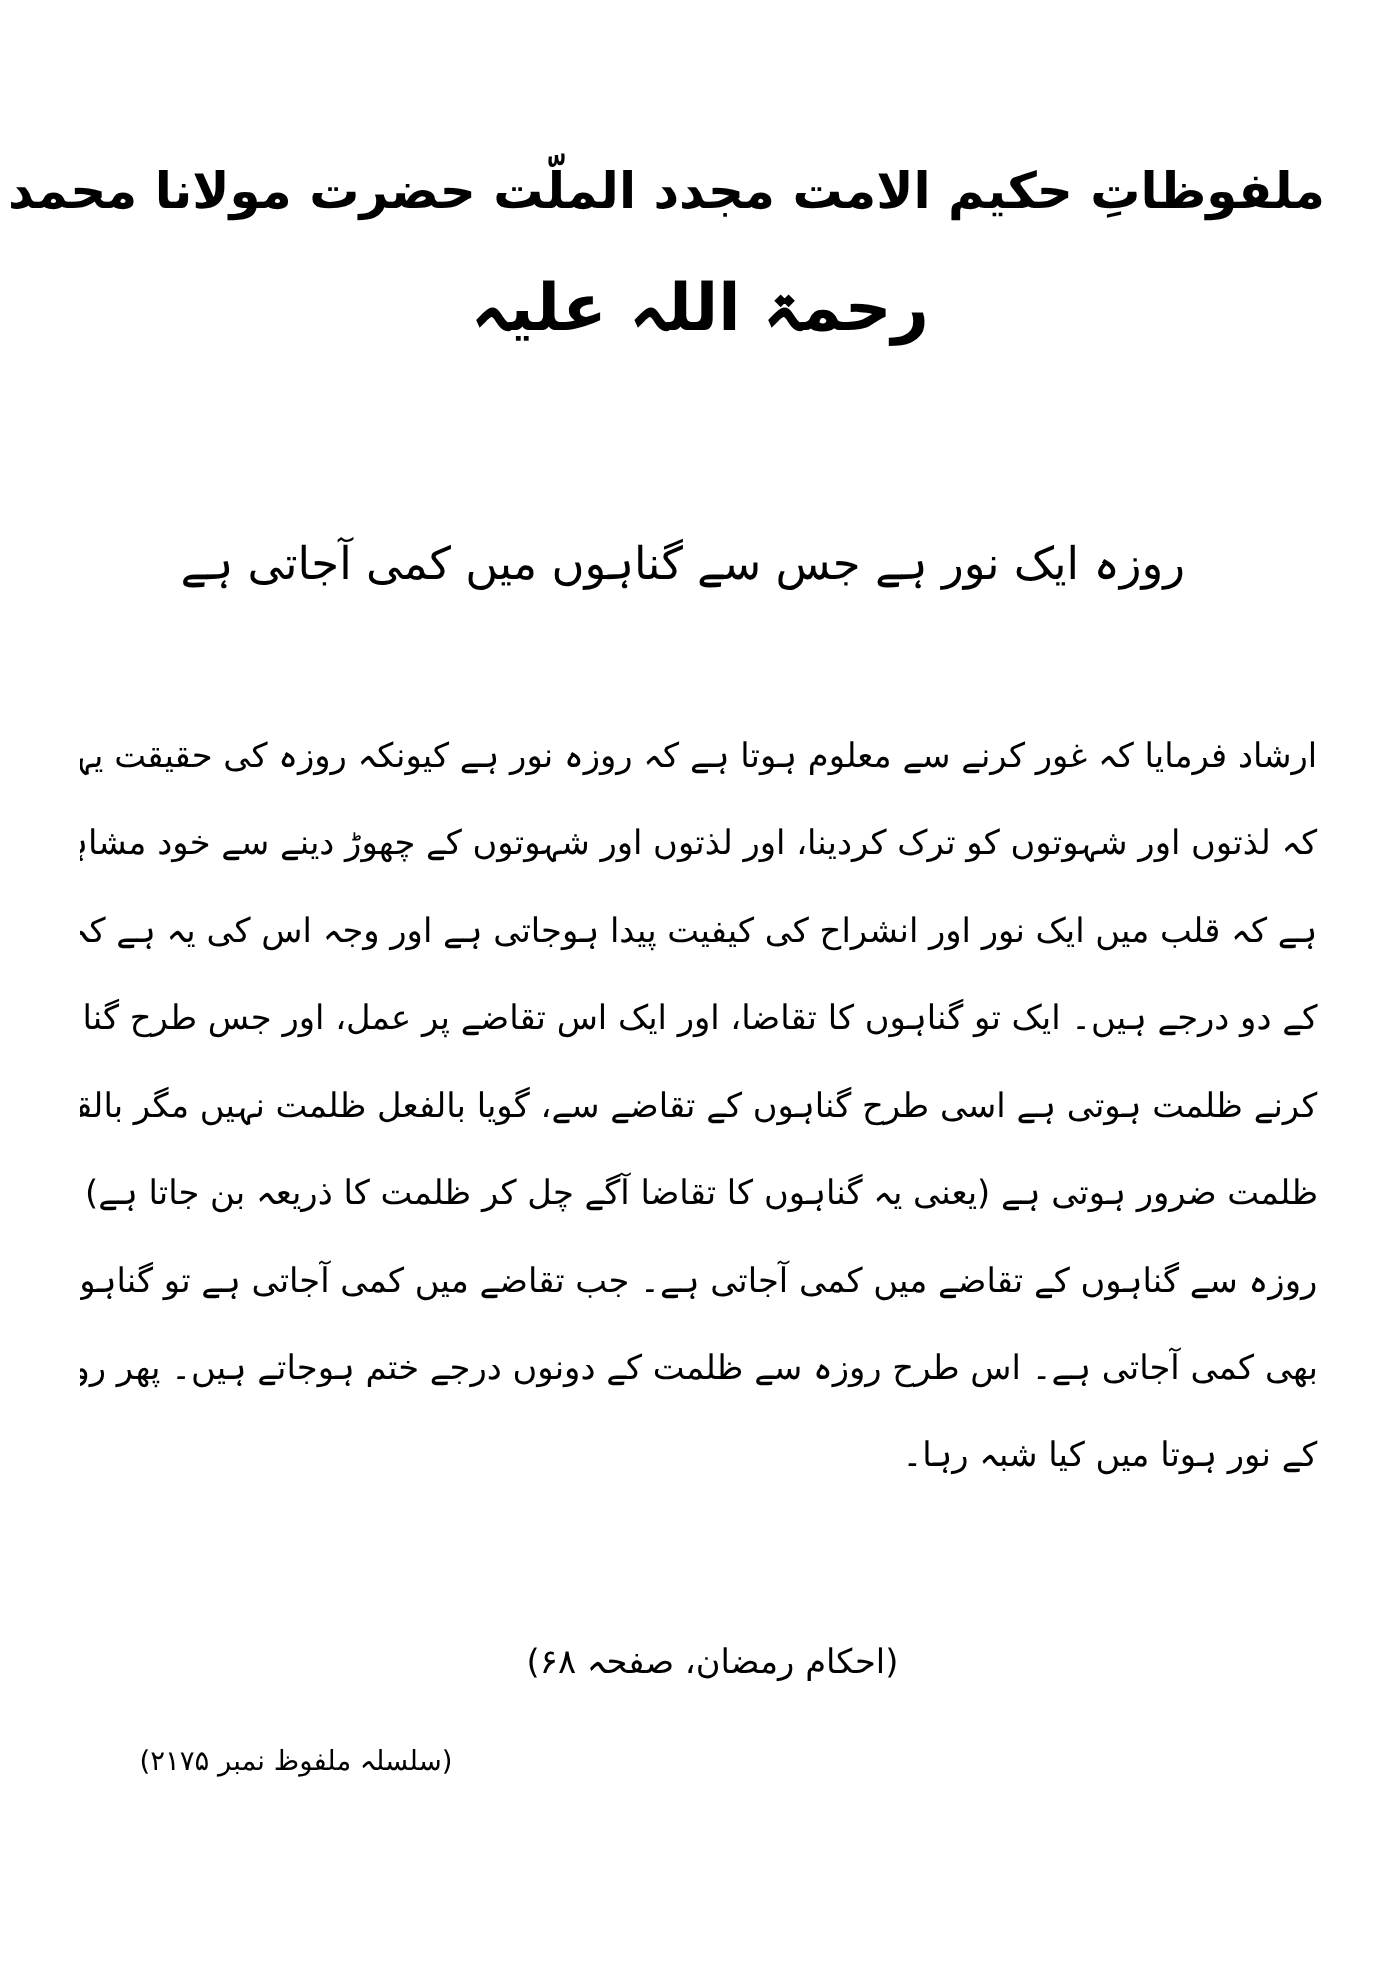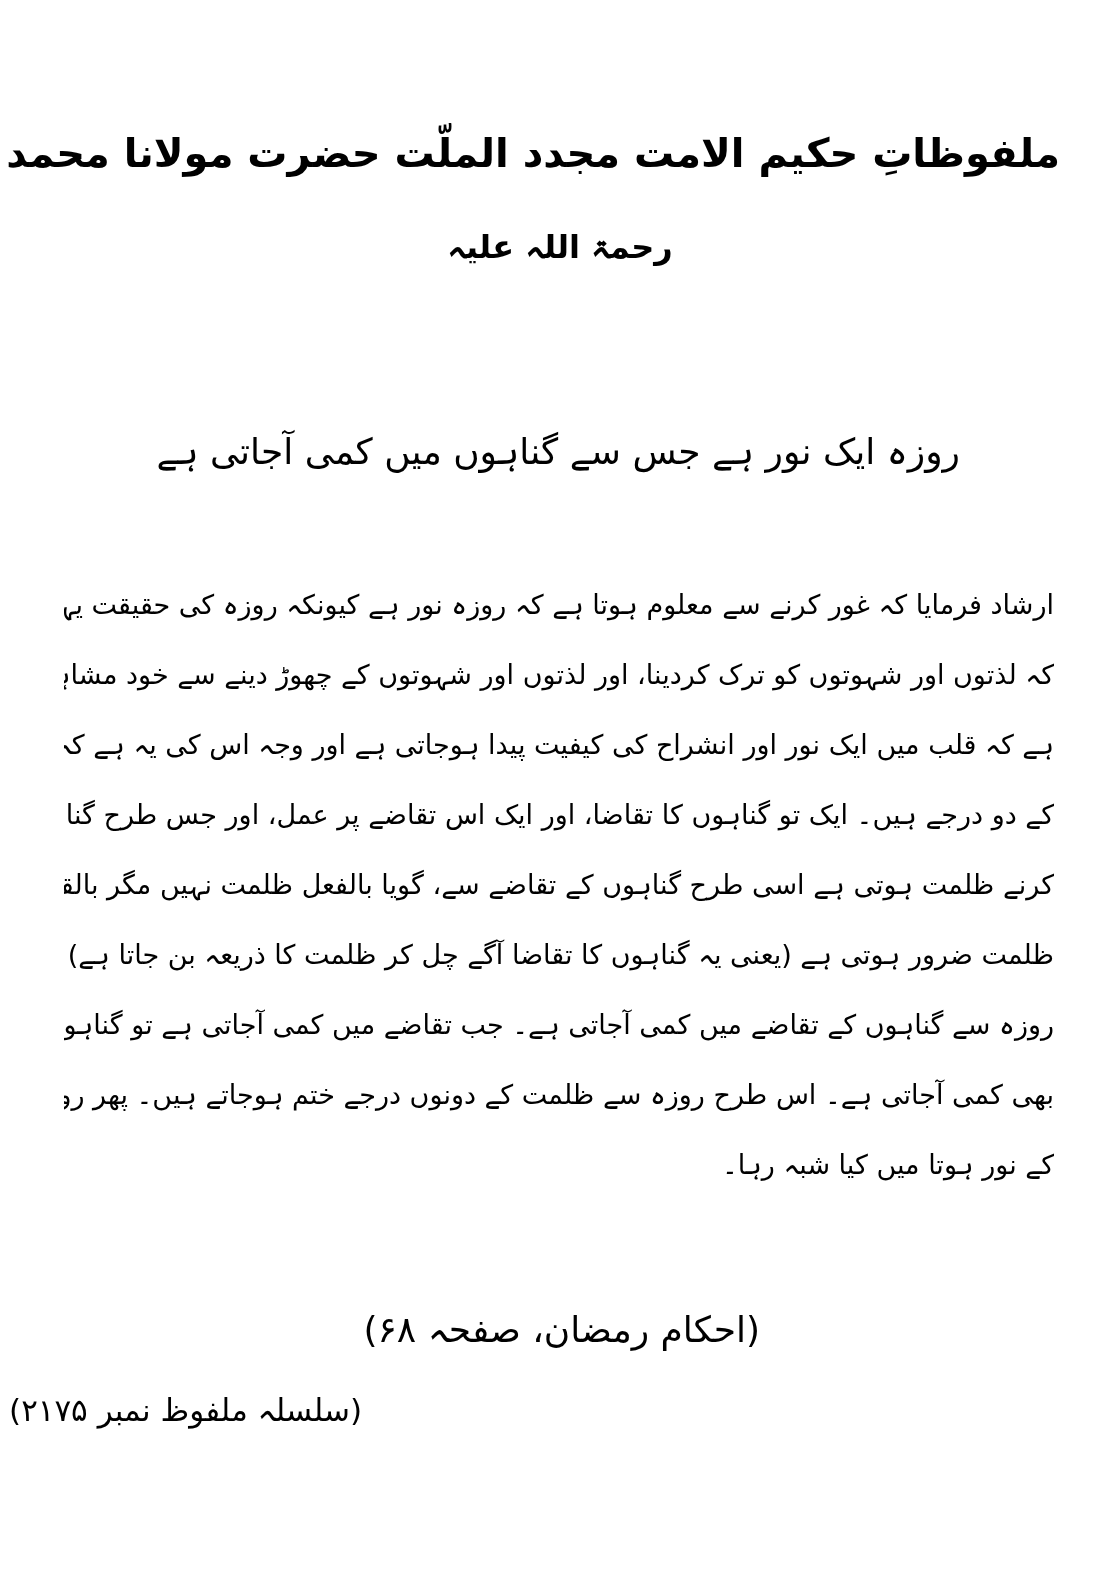--- a/index.html
+++ b/index.html
@@ -35,26 +35,26 @@
       white-space: nowrap;
     }
     #heading-line-1 {
       top: 118px;
       font-size: 40px;
       line-height: 70px;
       letter-spacing: -0.5px;
     }
     #heading-line-2 {
       top: 212px;
-      font-size: 32px;
+      font-size: 52px;
       line-height: 70px;
     }
     #subtitle {
       position: absolute;
-      left: 160px;
+      left: 148px;
       width: 800px;
       top: 420px;
       text-align: left;
       font-size: 36px;
       line-height: 64px;
       white-space: nowrap;
     }
     .body-block {
       position: absolute;
       left: 64px;
@@ -72,31 +72,31 @@
     }
     .body-line.last {
       text-align-last: right;
     }
     #reference {
       position: absolute;
       left: 380px;
       width: 380px;
       top: 1300px;
       text-align: center;
-      font-size: 36px;
+      font-size: 27px;
       line-height: 60px;
       white-space: nowrap;
     }
     #series-number {
       position: absolute;
       left: 62px;
       width: 300px;
       top: 1380px;
       text-align: right;
-      font-size: 31px;
+      font-size: 22px;
       line-height: 60px;
       white-space: nowrap;
     }
   </style>
 </head>
 <body>
 
 <div class="page">
 
   <div id="heading-line-1" class="heading-line rtl">ملفوظاتِ حکیم الامت مجدد الملّت حضرت مولانا محمد اشرف علی تھانوی</div>

